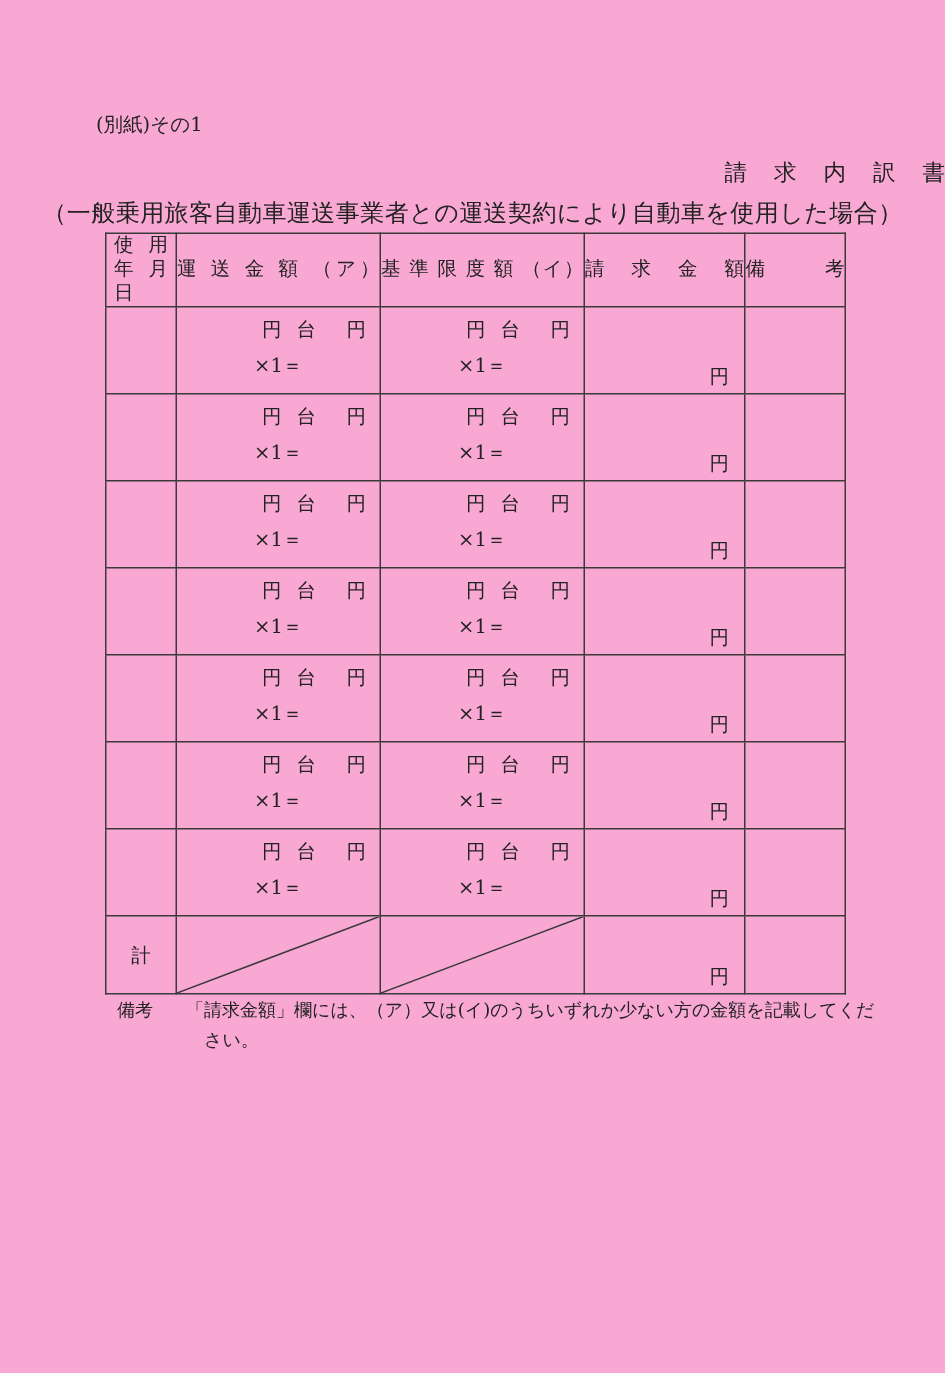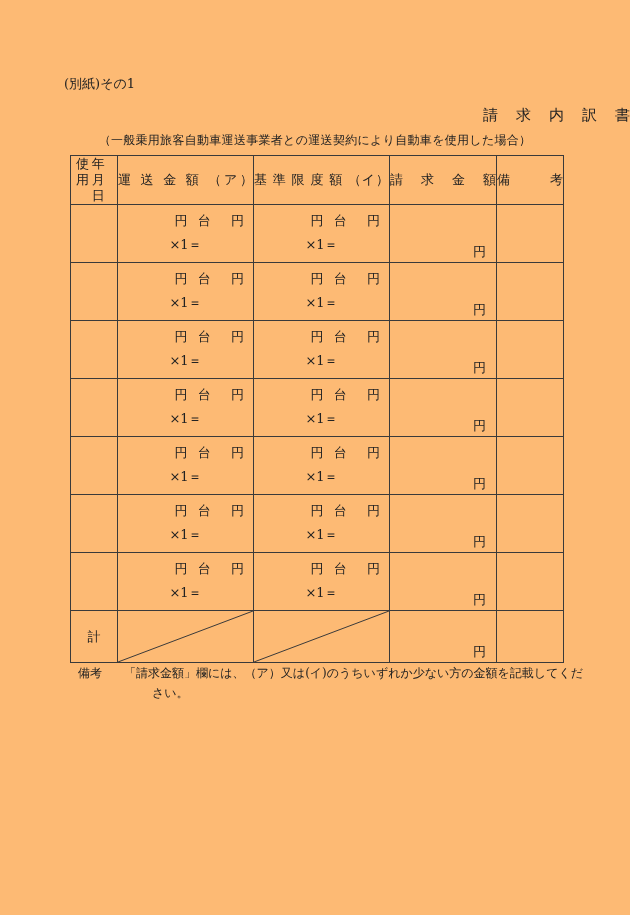--- a/index.html
+++ b/index.html
@@ -1,39 +1,39 @@
 <!DOCTYPE html>
 <html><head>
 <meta charset="utf-8">
 <style>
   html,body { margin:0; padding:0; background:#e8e8e8; }
   .page {
     position:relative;
     width:630px; height:915px;
     margin:0 auto;
-    background:#fdba74;
+    background:#f9a8d4;
     font-family:"DejaVu Serif","Liberation Serif",serif;
     color:#222;
     overflow:hidden;
   }
   .annotation {
     position:absolute; left:64px; top:76px;
     font-size:13px; line-height:1.2;
   }
   .doc-title {
     position:absolute; left:0; right:0; top:106px;
     text-align:right; font-size:15px;
   }
   .doc-title .spread {
     display:inline-block;
     letter-spacing:18px; margin-right:-18px;
   }
   .doc-subtitle {
     position:absolute; left:0; right:0; top:132px;
-    text-align:center; font-size:12px; letter-spacing:0.3px;
+    text-align:center; font-size:16px; letter-spacing:0.3px;
     white-space:nowrap;
   }
   table.form-table {
     position:absolute; left:70px; top:155px;
     width:493px;
     border-collapse:collapse; table-layout:fixed;
     font-size:13px;
   }
   .form-table th, .form-table td {
     border:1px solid #3a3a3a;
@@ -45,21 +45,21 @@
   tr.hdr { height:43px; }
   tr.data { height:58px; }
   tr.total { height:52px; }
   .hcell { padding:0 6px; }
   .justify {
     text-align:justify;
     text-align-last:justify;
     -moz-text-align-last:justify;
     line-height:16px;
   }
-  .hcell-stack { display:flex; flex-direction:row; justify-content:center; padding:0 5px; height:100%; }
+  .hcell-stack { display:flex; flex-direction:column; justify-content:center; padding:0 5px; height:100%; }
   .units {
     position:absolute; top:9px; right:9px;
     line-height:1; white-space:pre; word-spacing:6px;margin-left:17px;
   }
   .formula {
     position:absolute; top:33px; left:0; right:0;
     text-align:center; line-height:1;
   }
   .yen-br {
     position:absolute; right:10px; bottom:4px; line-height:1;
@@ -67,21 +67,21 @@
   .total-label-cell { text-align:center; }
   .diag {
     position:absolute; left:0; top:0; width:100%; height:100%;
     display:block;
   }
   .remark {
     position:absolute; left:78px; top:666px;
     font-size:12px; line-height:1.2; white-space:nowrap;
   }
   .remark-label { margin-right:22px; }
-  .remark-line2 { margin-left:74px; margin-top:6px; }
+  .remark-line2 { margin-left:58px; margin-top:6px; }
 </style>
 </head>
 <body>
 
 <div class="page">
 
   <div class="annotation">(別紙)その1</div>
 
   <div class="doc-title">
     <span class="spread">請求内訳書</span>

